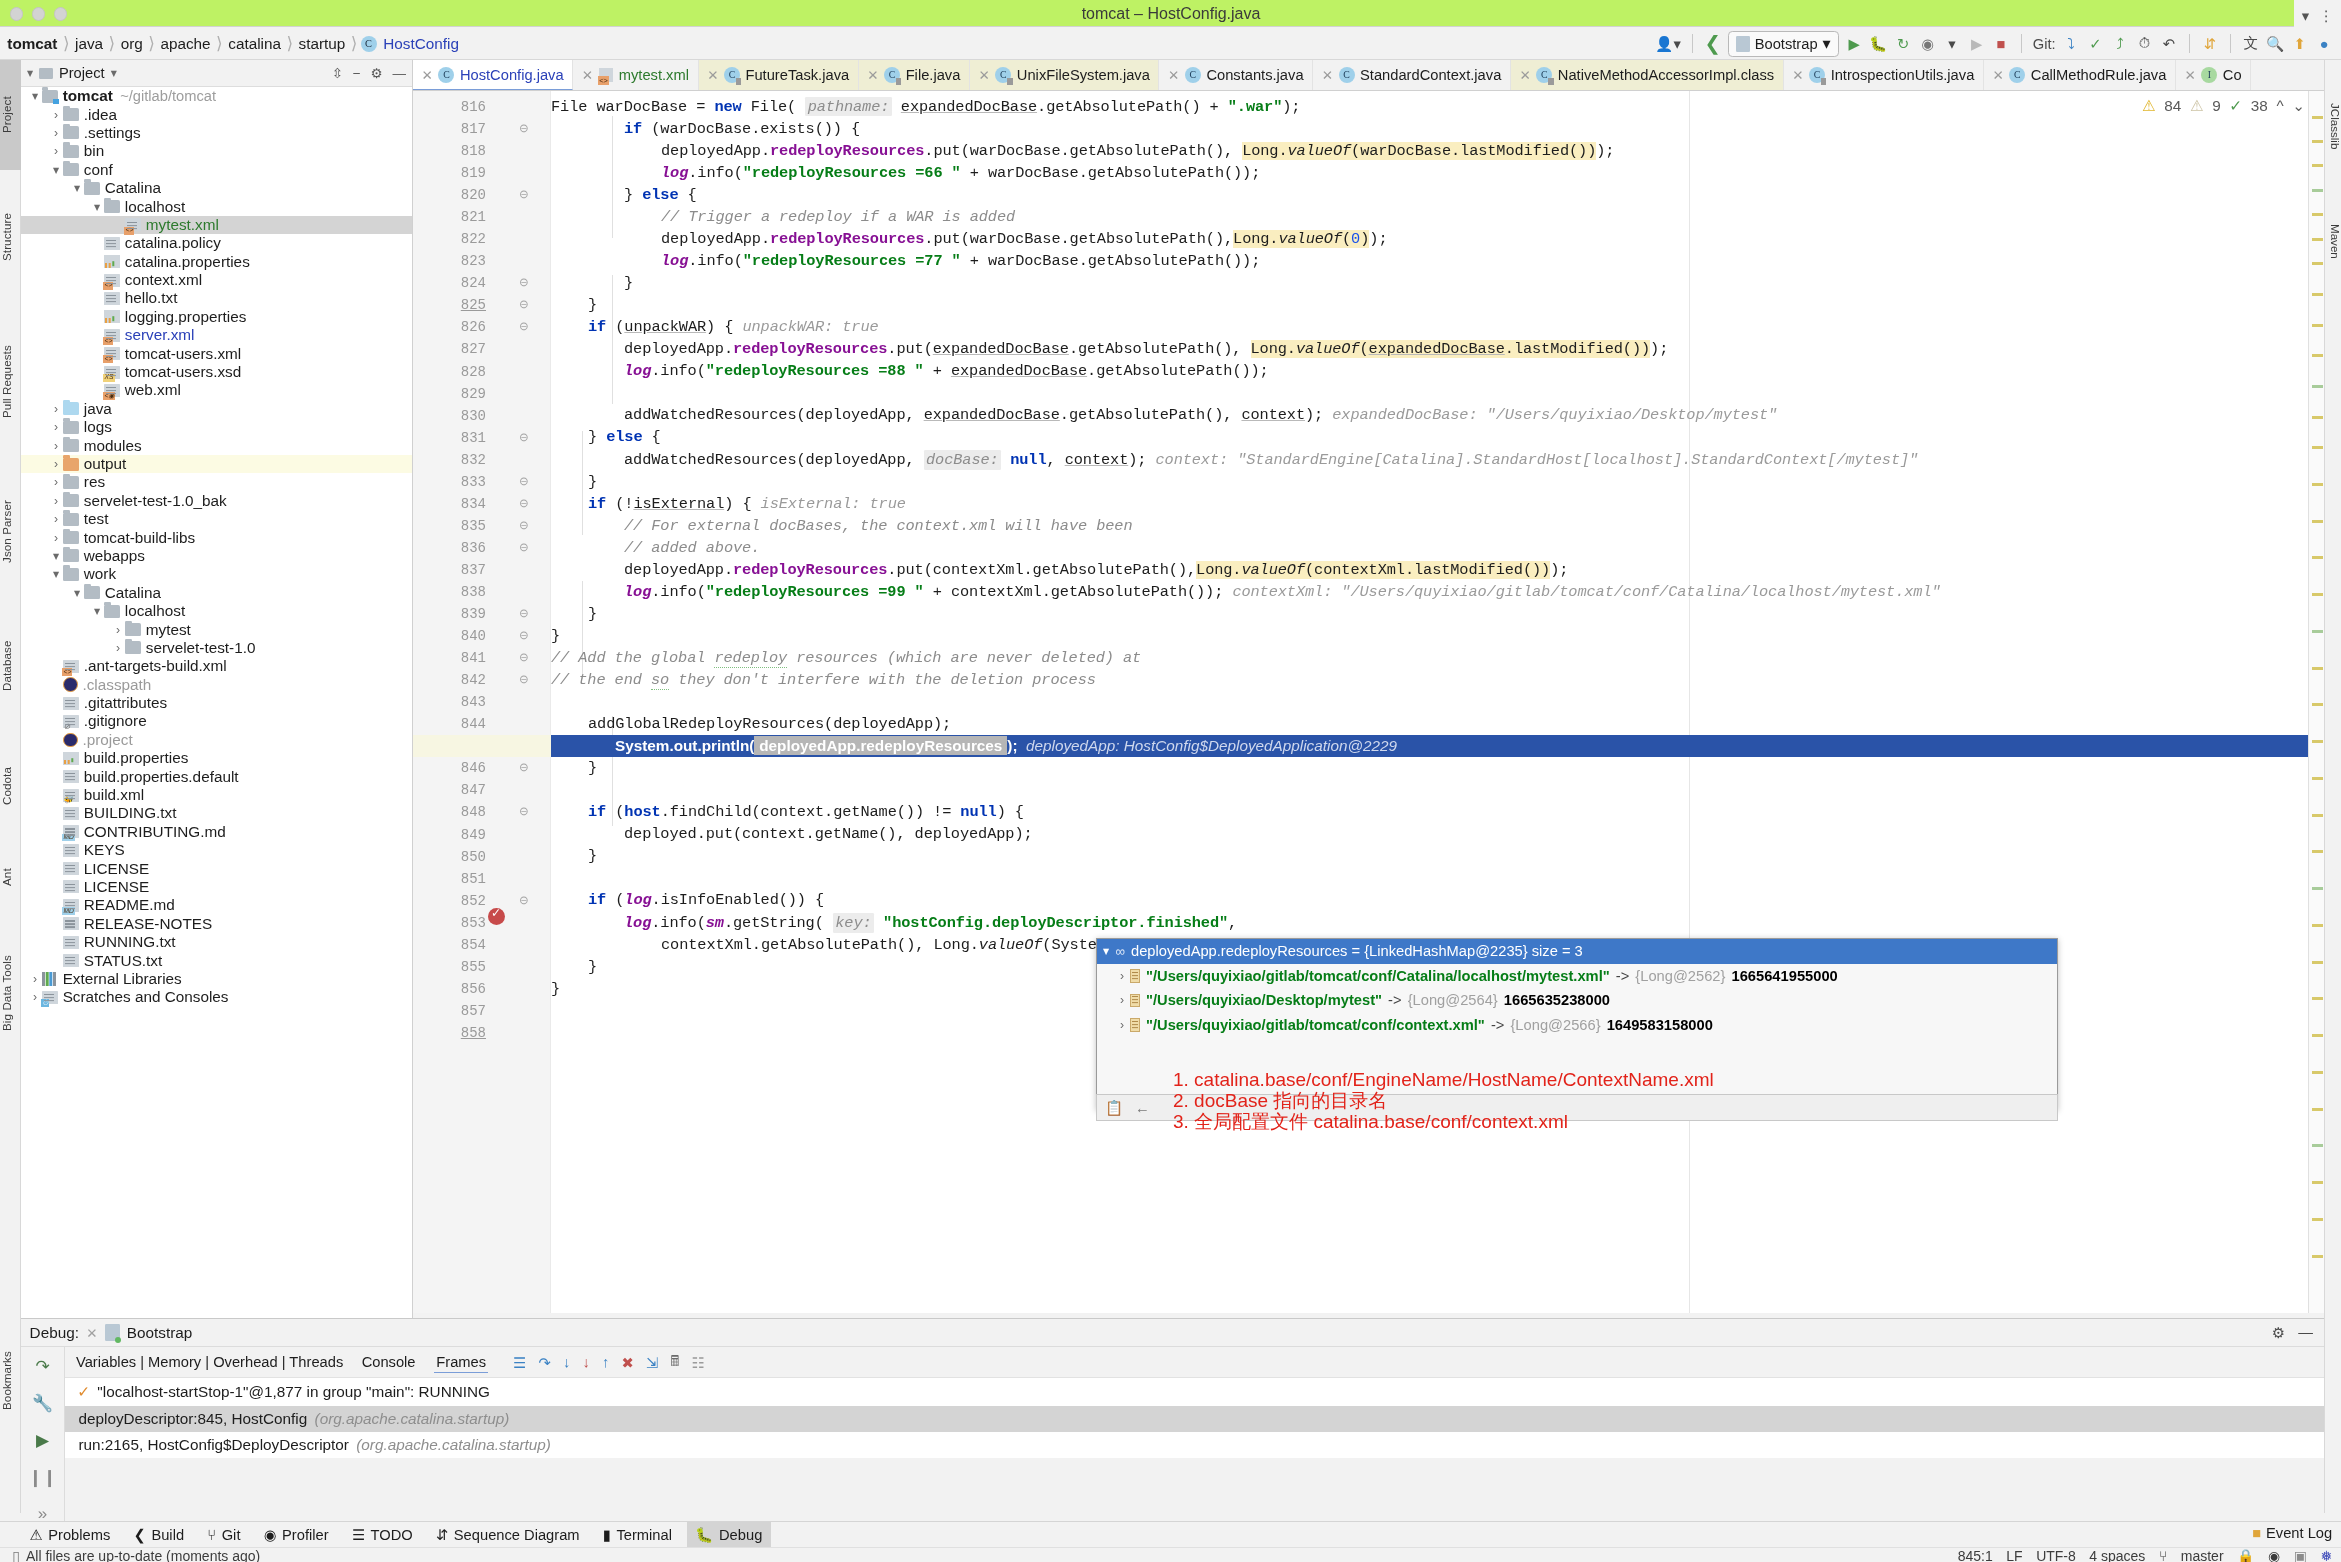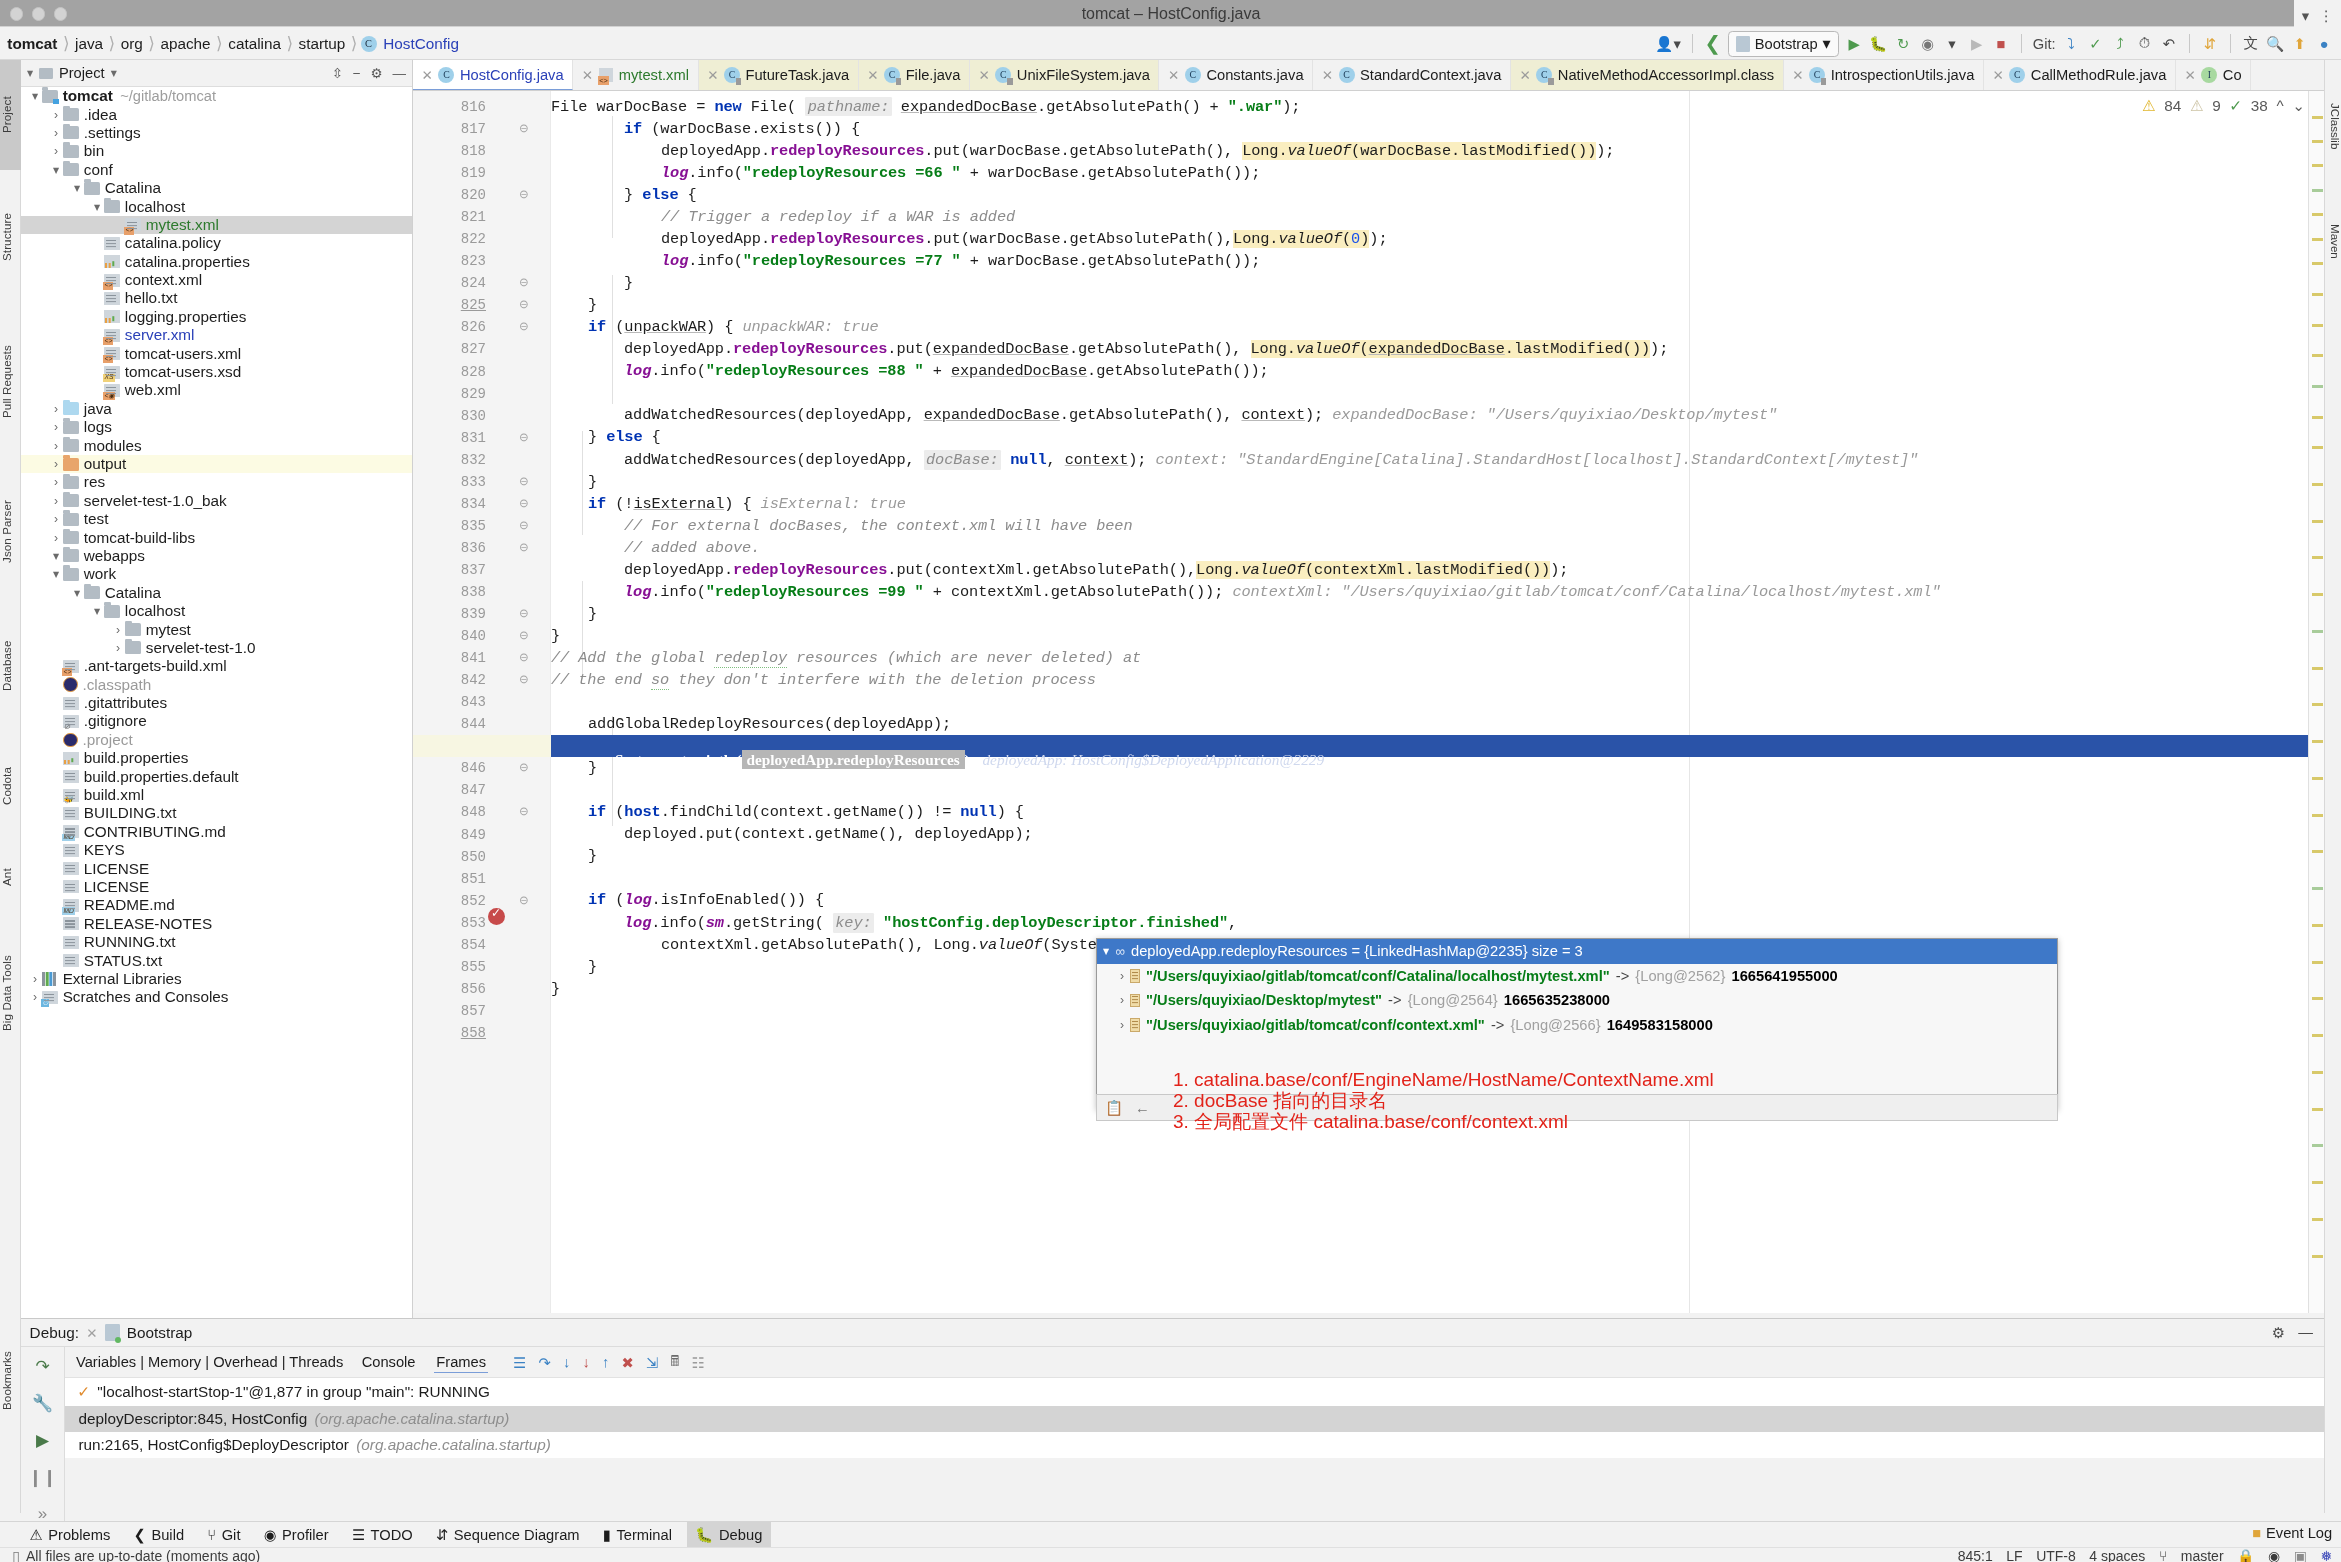--- a/index.html
+++ b/index.html
@@ -2,21 +2,21 @@
 <html style="font-size:9.8px"><head>
 <meta charset="utf-8">
 <style>
   * { box-sizing: border-box; margin:0; padding:0; }
   html,body { width:2342px; height:1563px; overflow:hidden; background:#f2f2f2;
     font-family:"Liberation Sans", sans-serif; }
   body { position:relative; font-size:16px; color:#1d1d1d; }
 
   
   #titlebar { position:absolute; left:0; top:0; width:2342px; height:27px;
-    background:#a3a3a3; border-bottom:0.6px solid #d2d2d2;padding-left:8px; }
+    background:#bef264; border-bottom:0.6px solid #d2d2d2;padding-left:8px; }
   #traffic { position:absolute; left:9.8px; top:7.3px; display:flex; gap:8.6px; }
   #traffic span { width:13.5px; height:13.5px; border-radius:50%; background:#d3d3d3;
     border:0.6px solid #c4c4c4; display:block; }
   #win-title { position:absolute; left:0; top:4.9px; width:2342px; text-align:center;
     font-size:16px; color:#3a3a3a; }
 
   
   #navbar { position:absolute; left:0; top:27px; width:2342px; height:33px;
     background:#f2f2f2; border-bottom:0.6px solid #d8d8d8; }
   #crumbs { position:absolute; left:0; top:0; height:33px; display:flex;
@@ -146,22 +146,22 @@
   .hintbg { background:#ececec; color:#8c8c8c; font-style:italic;
     padding:0.6px 2.4px; border-radius:1.2px; }
   .num { color:#1750eb; }
   .hl { background:#faeec0; }
   .und { text-decoration:underline; text-decoration-color:#b9b9b9; }
   .wav { border-bottom:1.2px dotted #7fbf7f; }
   .indent { position:absolute; top:0; width:0.6px; background:#e0e0e0; }
   #sel-line { position:absolute; left:0; width:1895px; height:22px;
     background:#2a53a8; }
   #sel-caret { position:absolute; left:0; width:138px; height:22px; background:#f7f6e2; }
-  .selcode { position:absolute; white-space:nowrap; font-family:Liberation Serif, serif;
-    font-size:15.3px; color:#ffffff;margin-top:14px; }
+  .selcode { position:absolute; white-space:nowrap; font-family:Liberation Sans, sans-serif;
+    font-size:15.3px; color:#ffffff; }
   .selcode .w { color:#ffffff; font-weight:bold; }
   .selcode .g { color:#cfd8ee; font-style:italic; }
   .selchip { background:#b6b6b6; color:#ffffff; padding:1.2px 4.9px; font-weight:bold; }
   .greenbar { position:absolute; left:111px; width:8px; background:#cfe0cd; }
   #vsplit { position:absolute; left:1138px; top:0; width:0.6px; height:1222px;
     background:#e6e6e6; }
 
   
   #ruler { position:absolute; left:2308px; top:91px; width:16px; height:1222px;
     background:#fafafa; border-left:0.6px solid #e0e0e0; }

